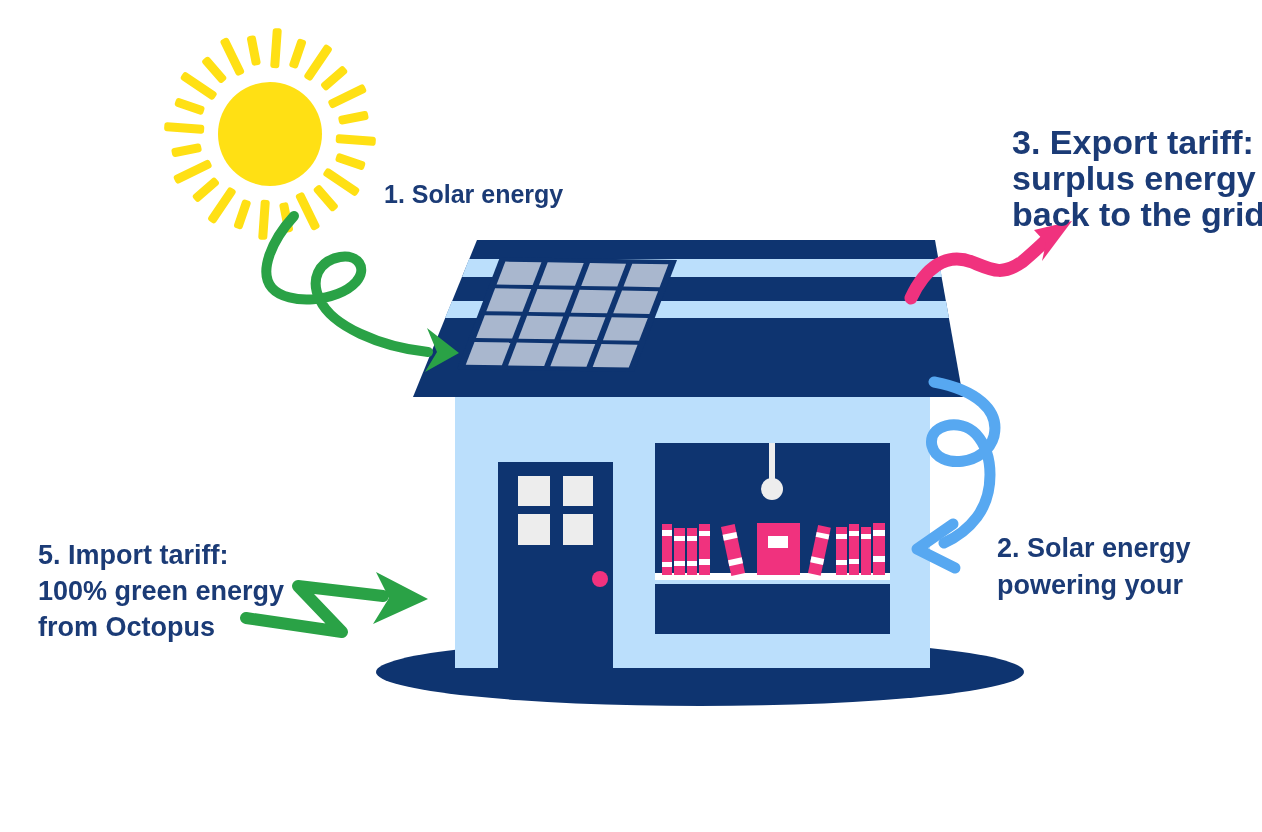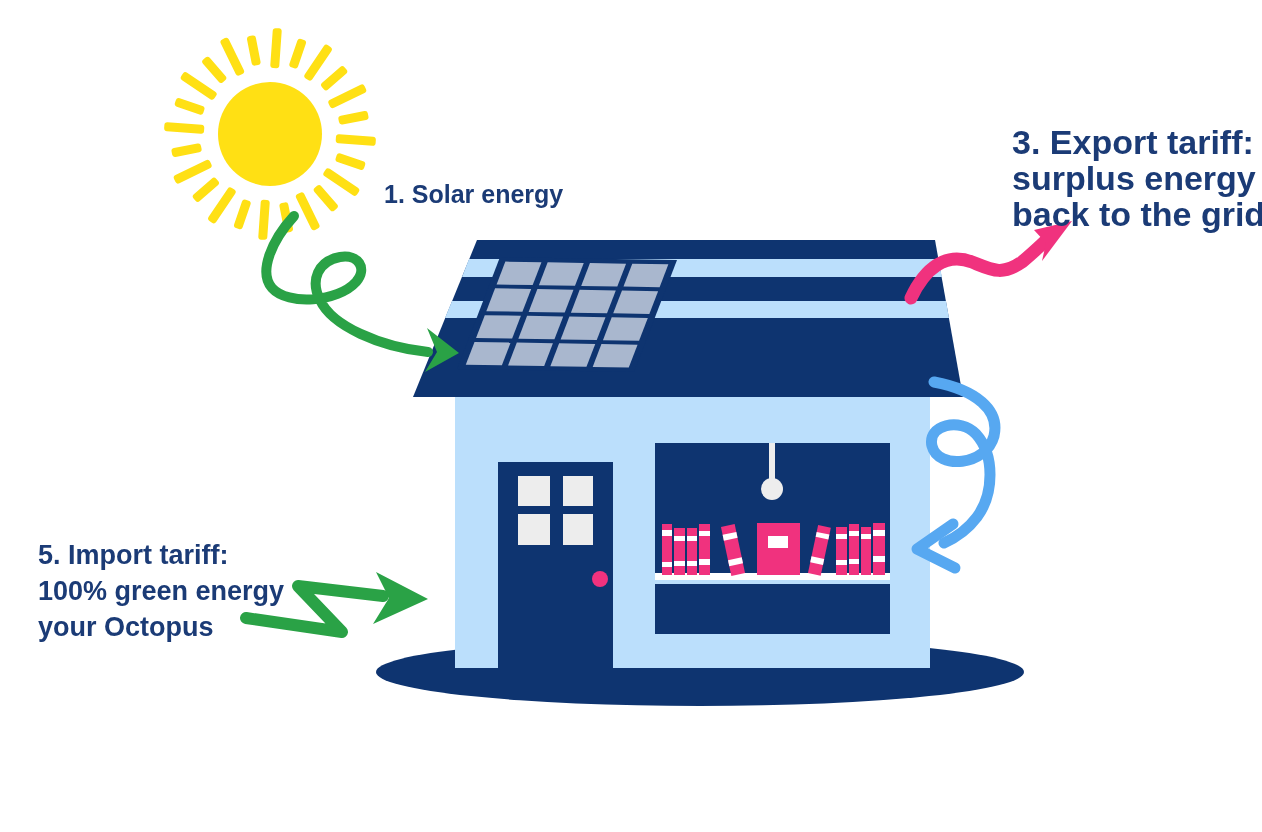--- a/index.html
+++ b/index.html
@@ -187,21 +187,23 @@
     <div>1. Solar energy</div>
   </div>
 
   <div class="label" id="label-step3">
     <div>3. Export tariff:</div>
     <div>surplus energy</div>
     <div>back to the grid</div>
   </div>
 
   <div class="label" id="label-step2">
+    <div>2. Solar energy</div>
+    <div>powering your</div>
   </div>
 
   <div class="label" id="label-step4">
     <div>5. Import tariff:</div>
     <div>100% green energy</div>
-    <div>your Octopus</div>
+    <div>from Octopus</div>
   </div>
 
 </div>
 
 </body></html>

